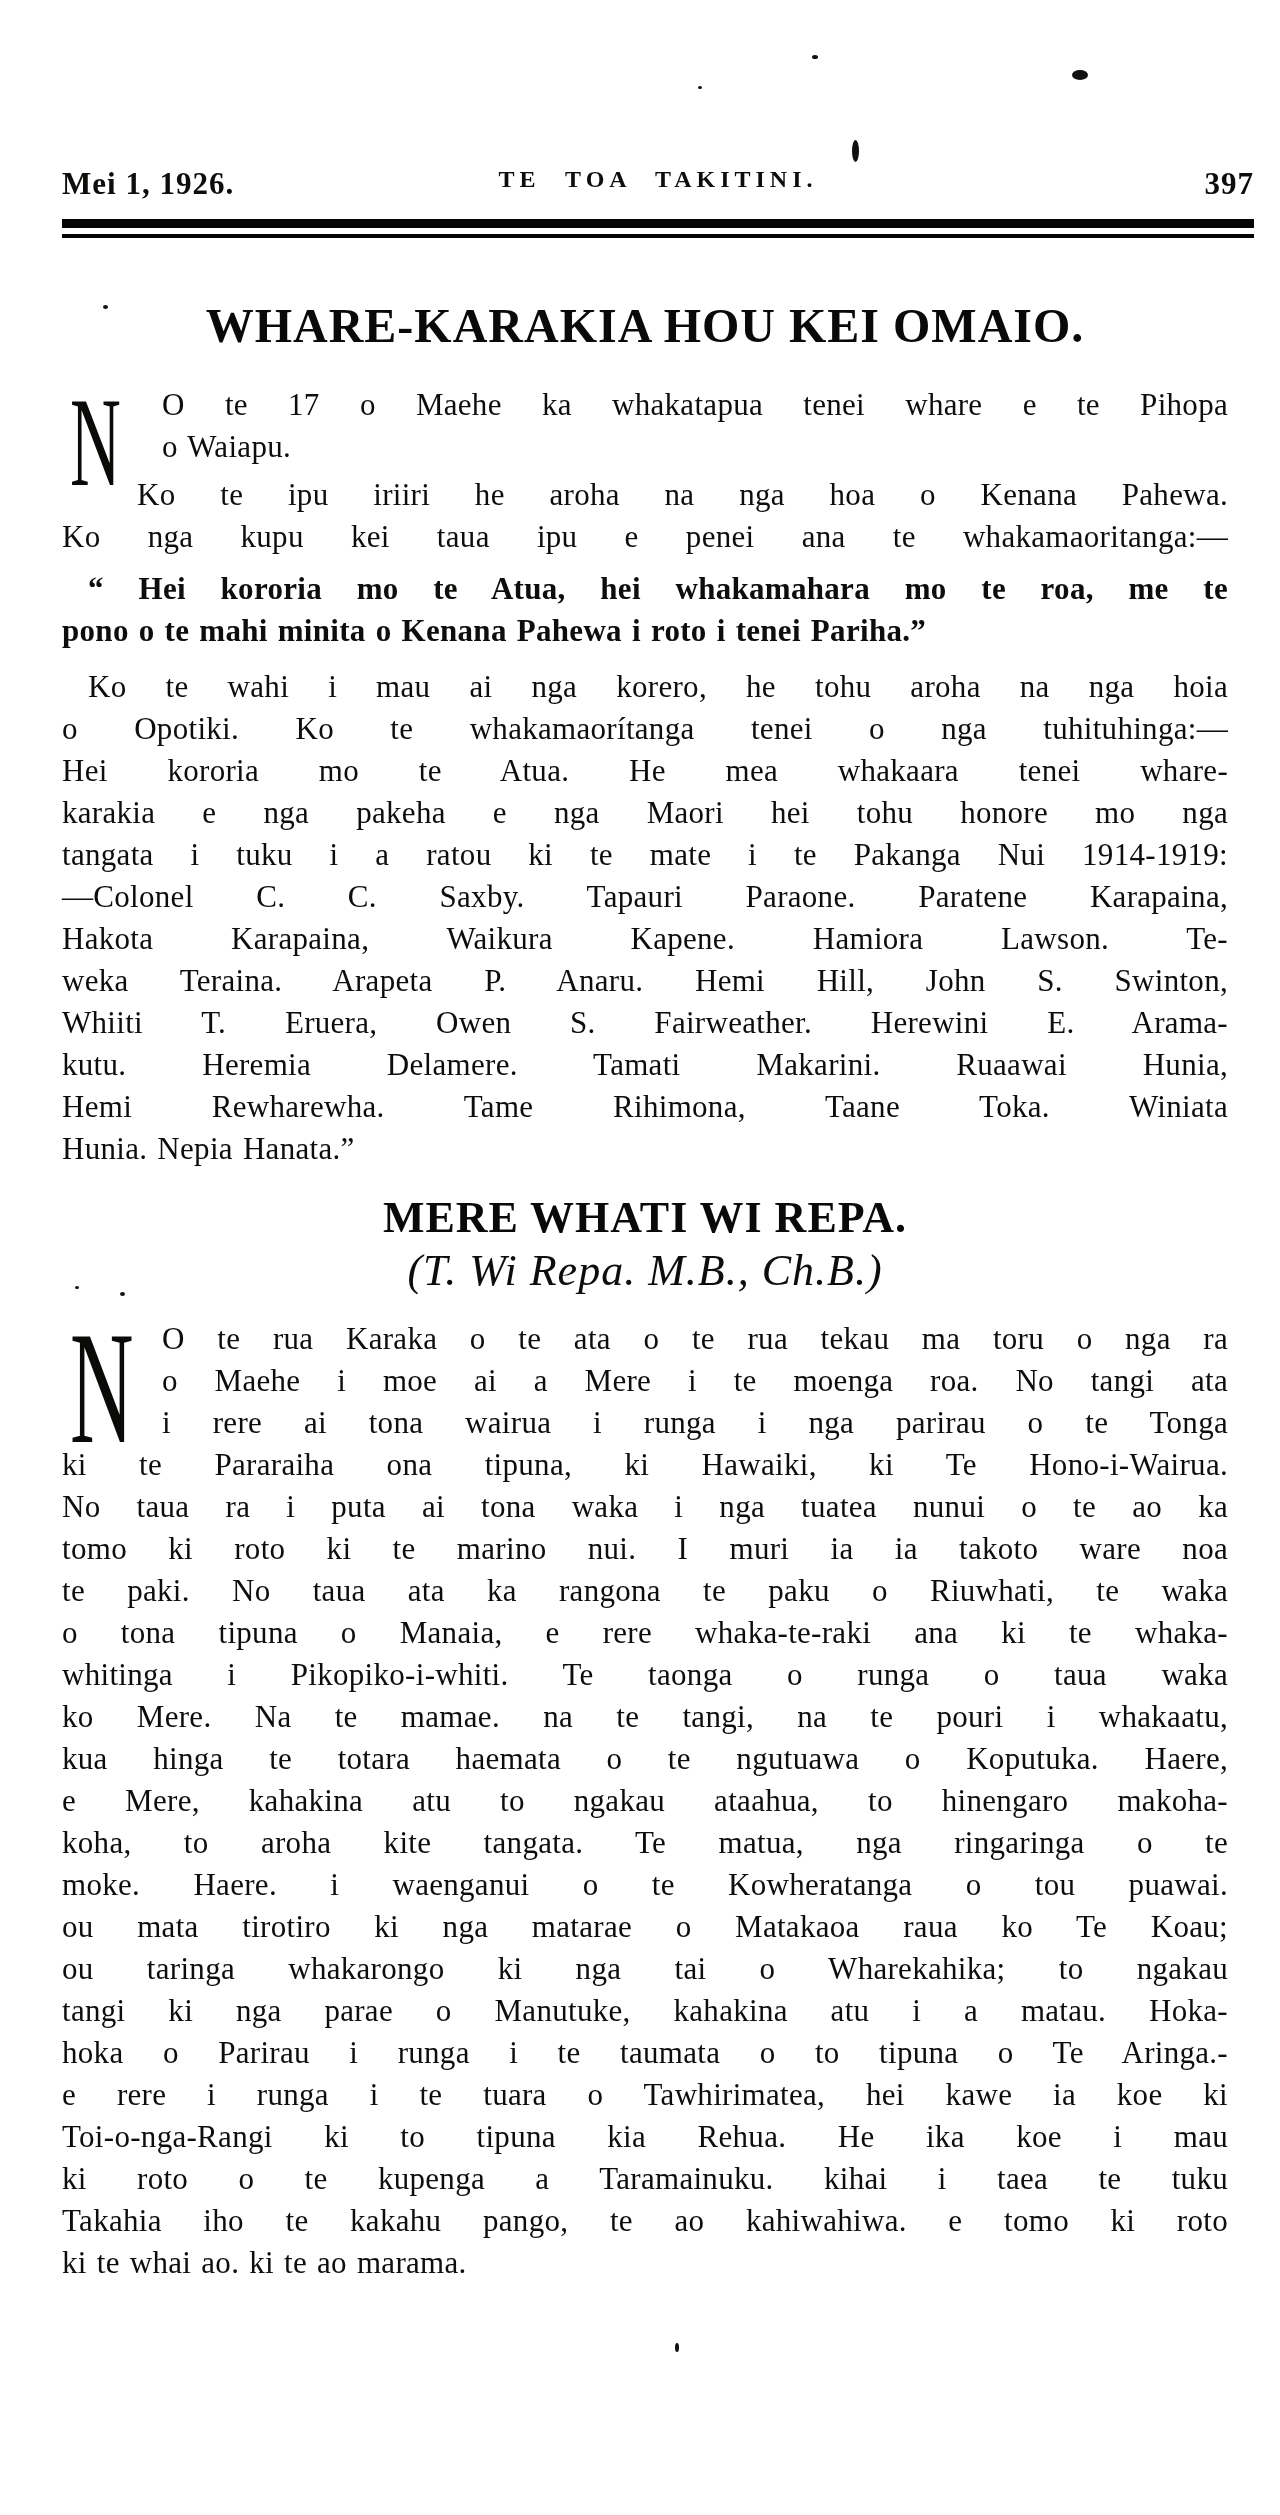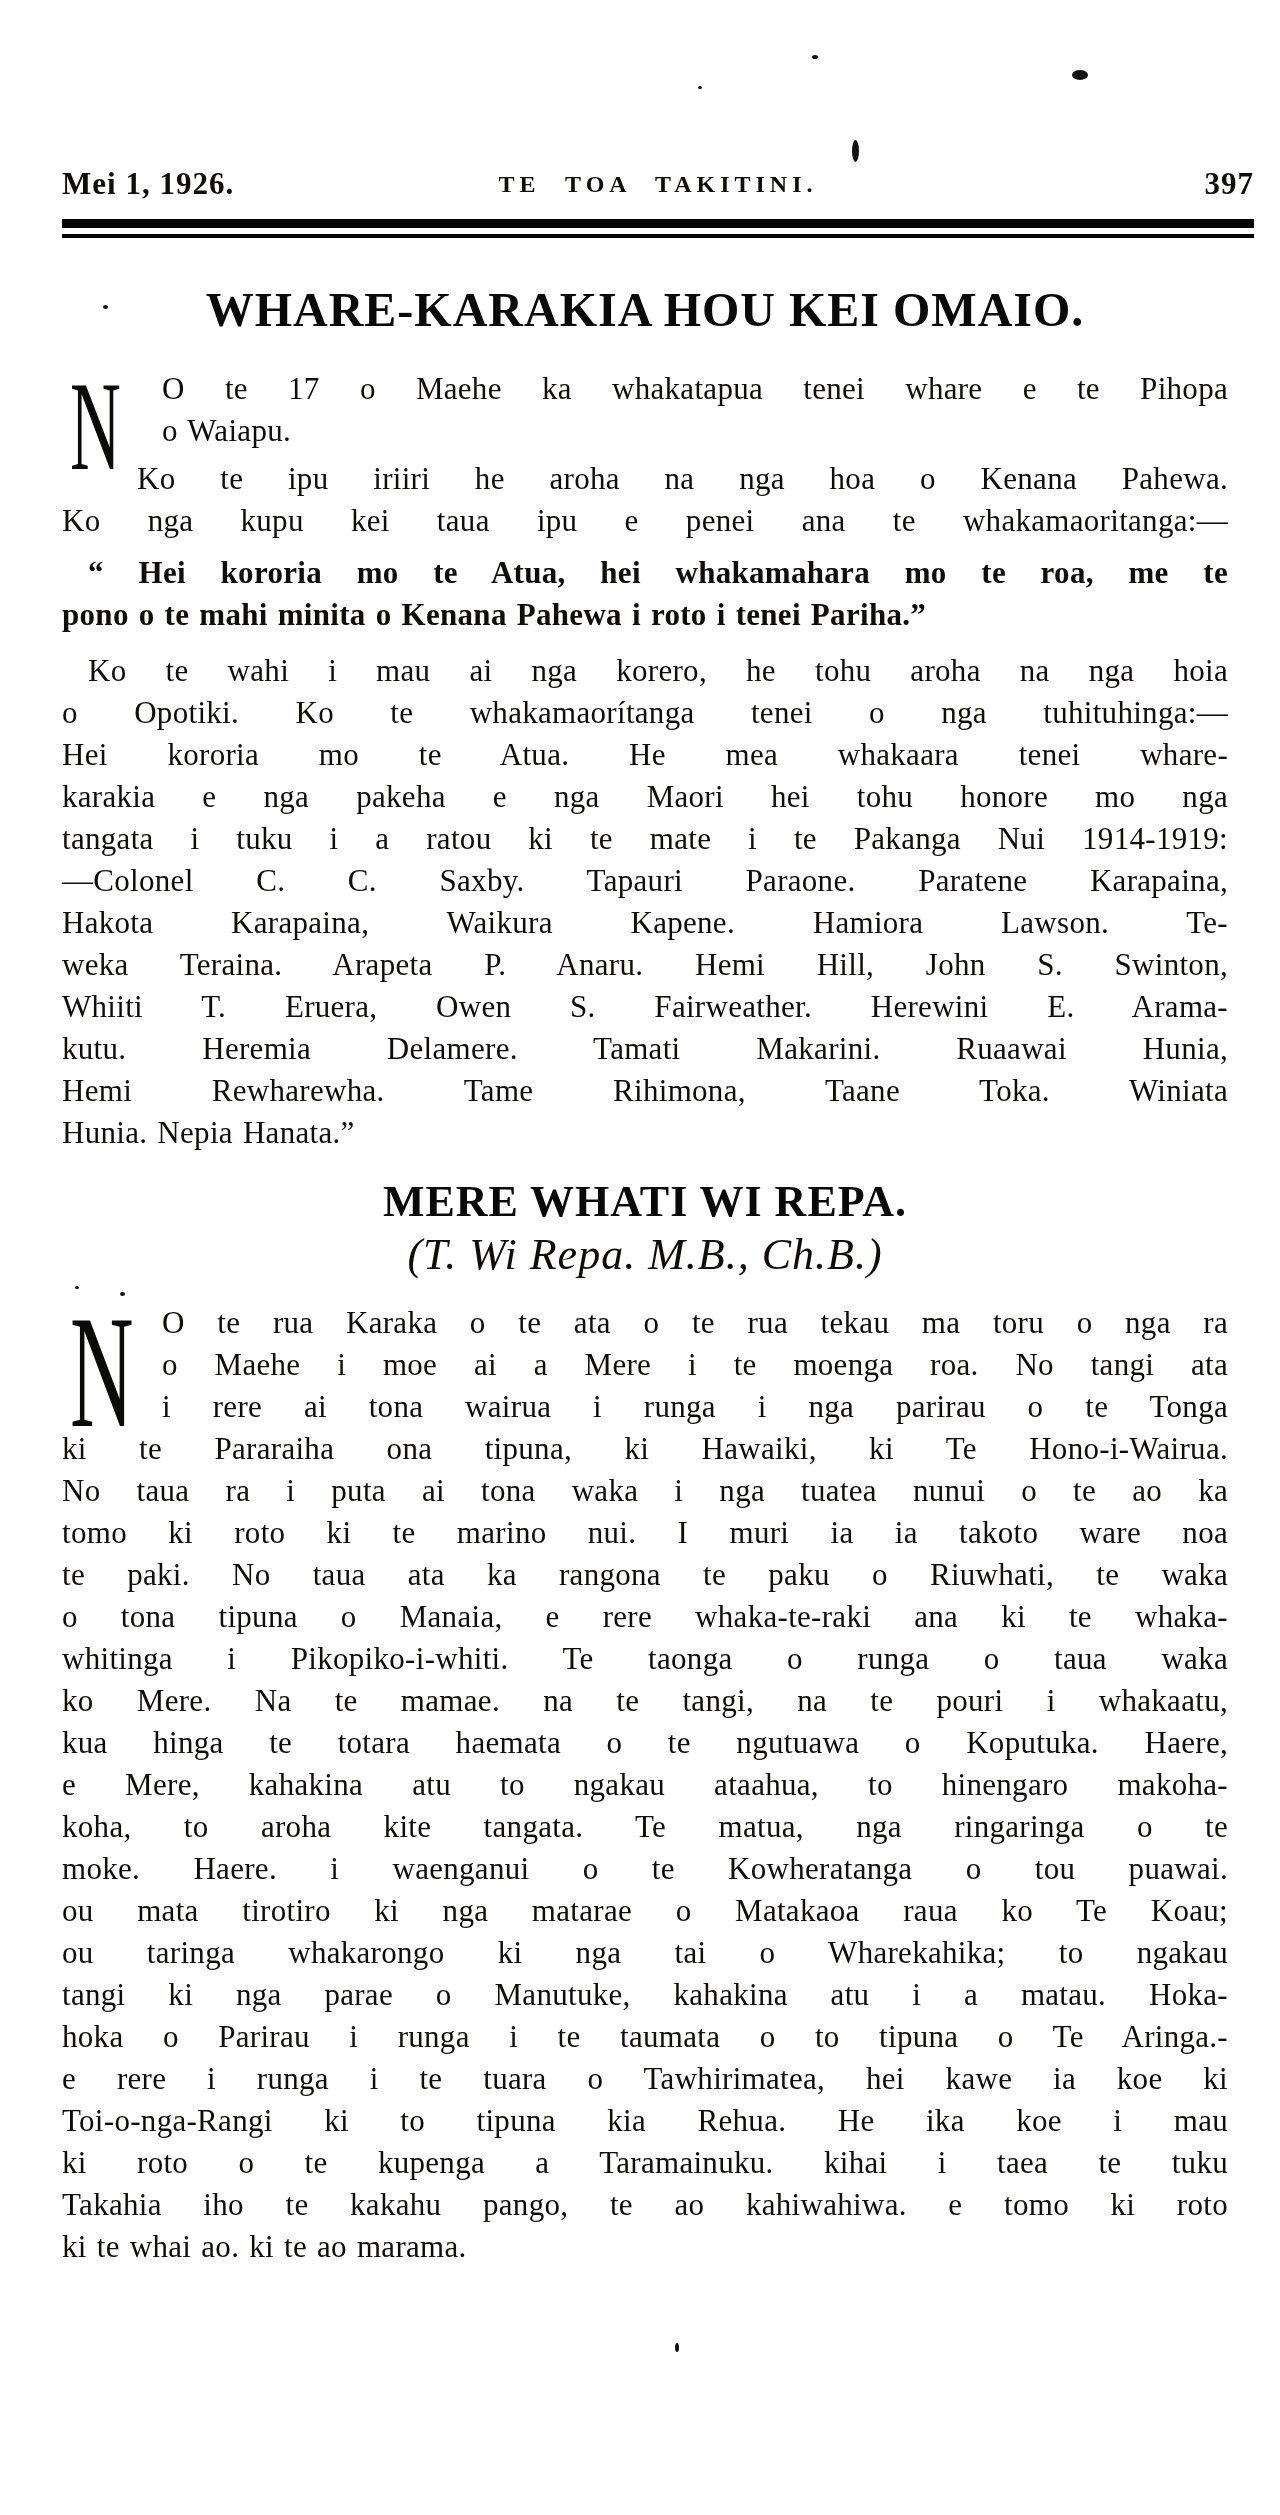--- a/index.html
+++ b/index.html
@@ -4,26 +4,26 @@
 <style>
   html,body{margin:0;padding:0;background:#ffffff;}
   .page{
     position:relative;
     width:1280px;height:2515px;
     background:#fff;
     color:#0e0d0b;
     font-family:"Liberation Serif","DejaVu Serif",serif;
     overflow:hidden;
   }
-  .content{position:absolute;left:62px;top:0;width:1166px;}
+  .content{position:absolute;left:62px;top:16px;width:1166px;}
 
   
   .hdr{
     position:absolute;left:62px;top:166px;width:1192px;
-    display:flex;align-items:center;
+    display:flex;align-items:flex-start;
     font-weight:700;font-size:31px;
   }
   .hdr .date{flex:1;text-align:left;letter-spacing:1px;}
   .hdr .mast{flex:0 0 auto;font-size:24px;letter-spacing:5px;word-spacing:14px;}
   .hdr .pageno{flex:1;text-align:right;letter-spacing:1px;}
   .rule-a{position:absolute;left:62px;top:219px;width:1192px;height:9px;background:#050505;}
   .rule-b{position:absolute;left:62px;top:234px;width:1192px;height:4px;background:#050505;}
 
   
   .art-title{

